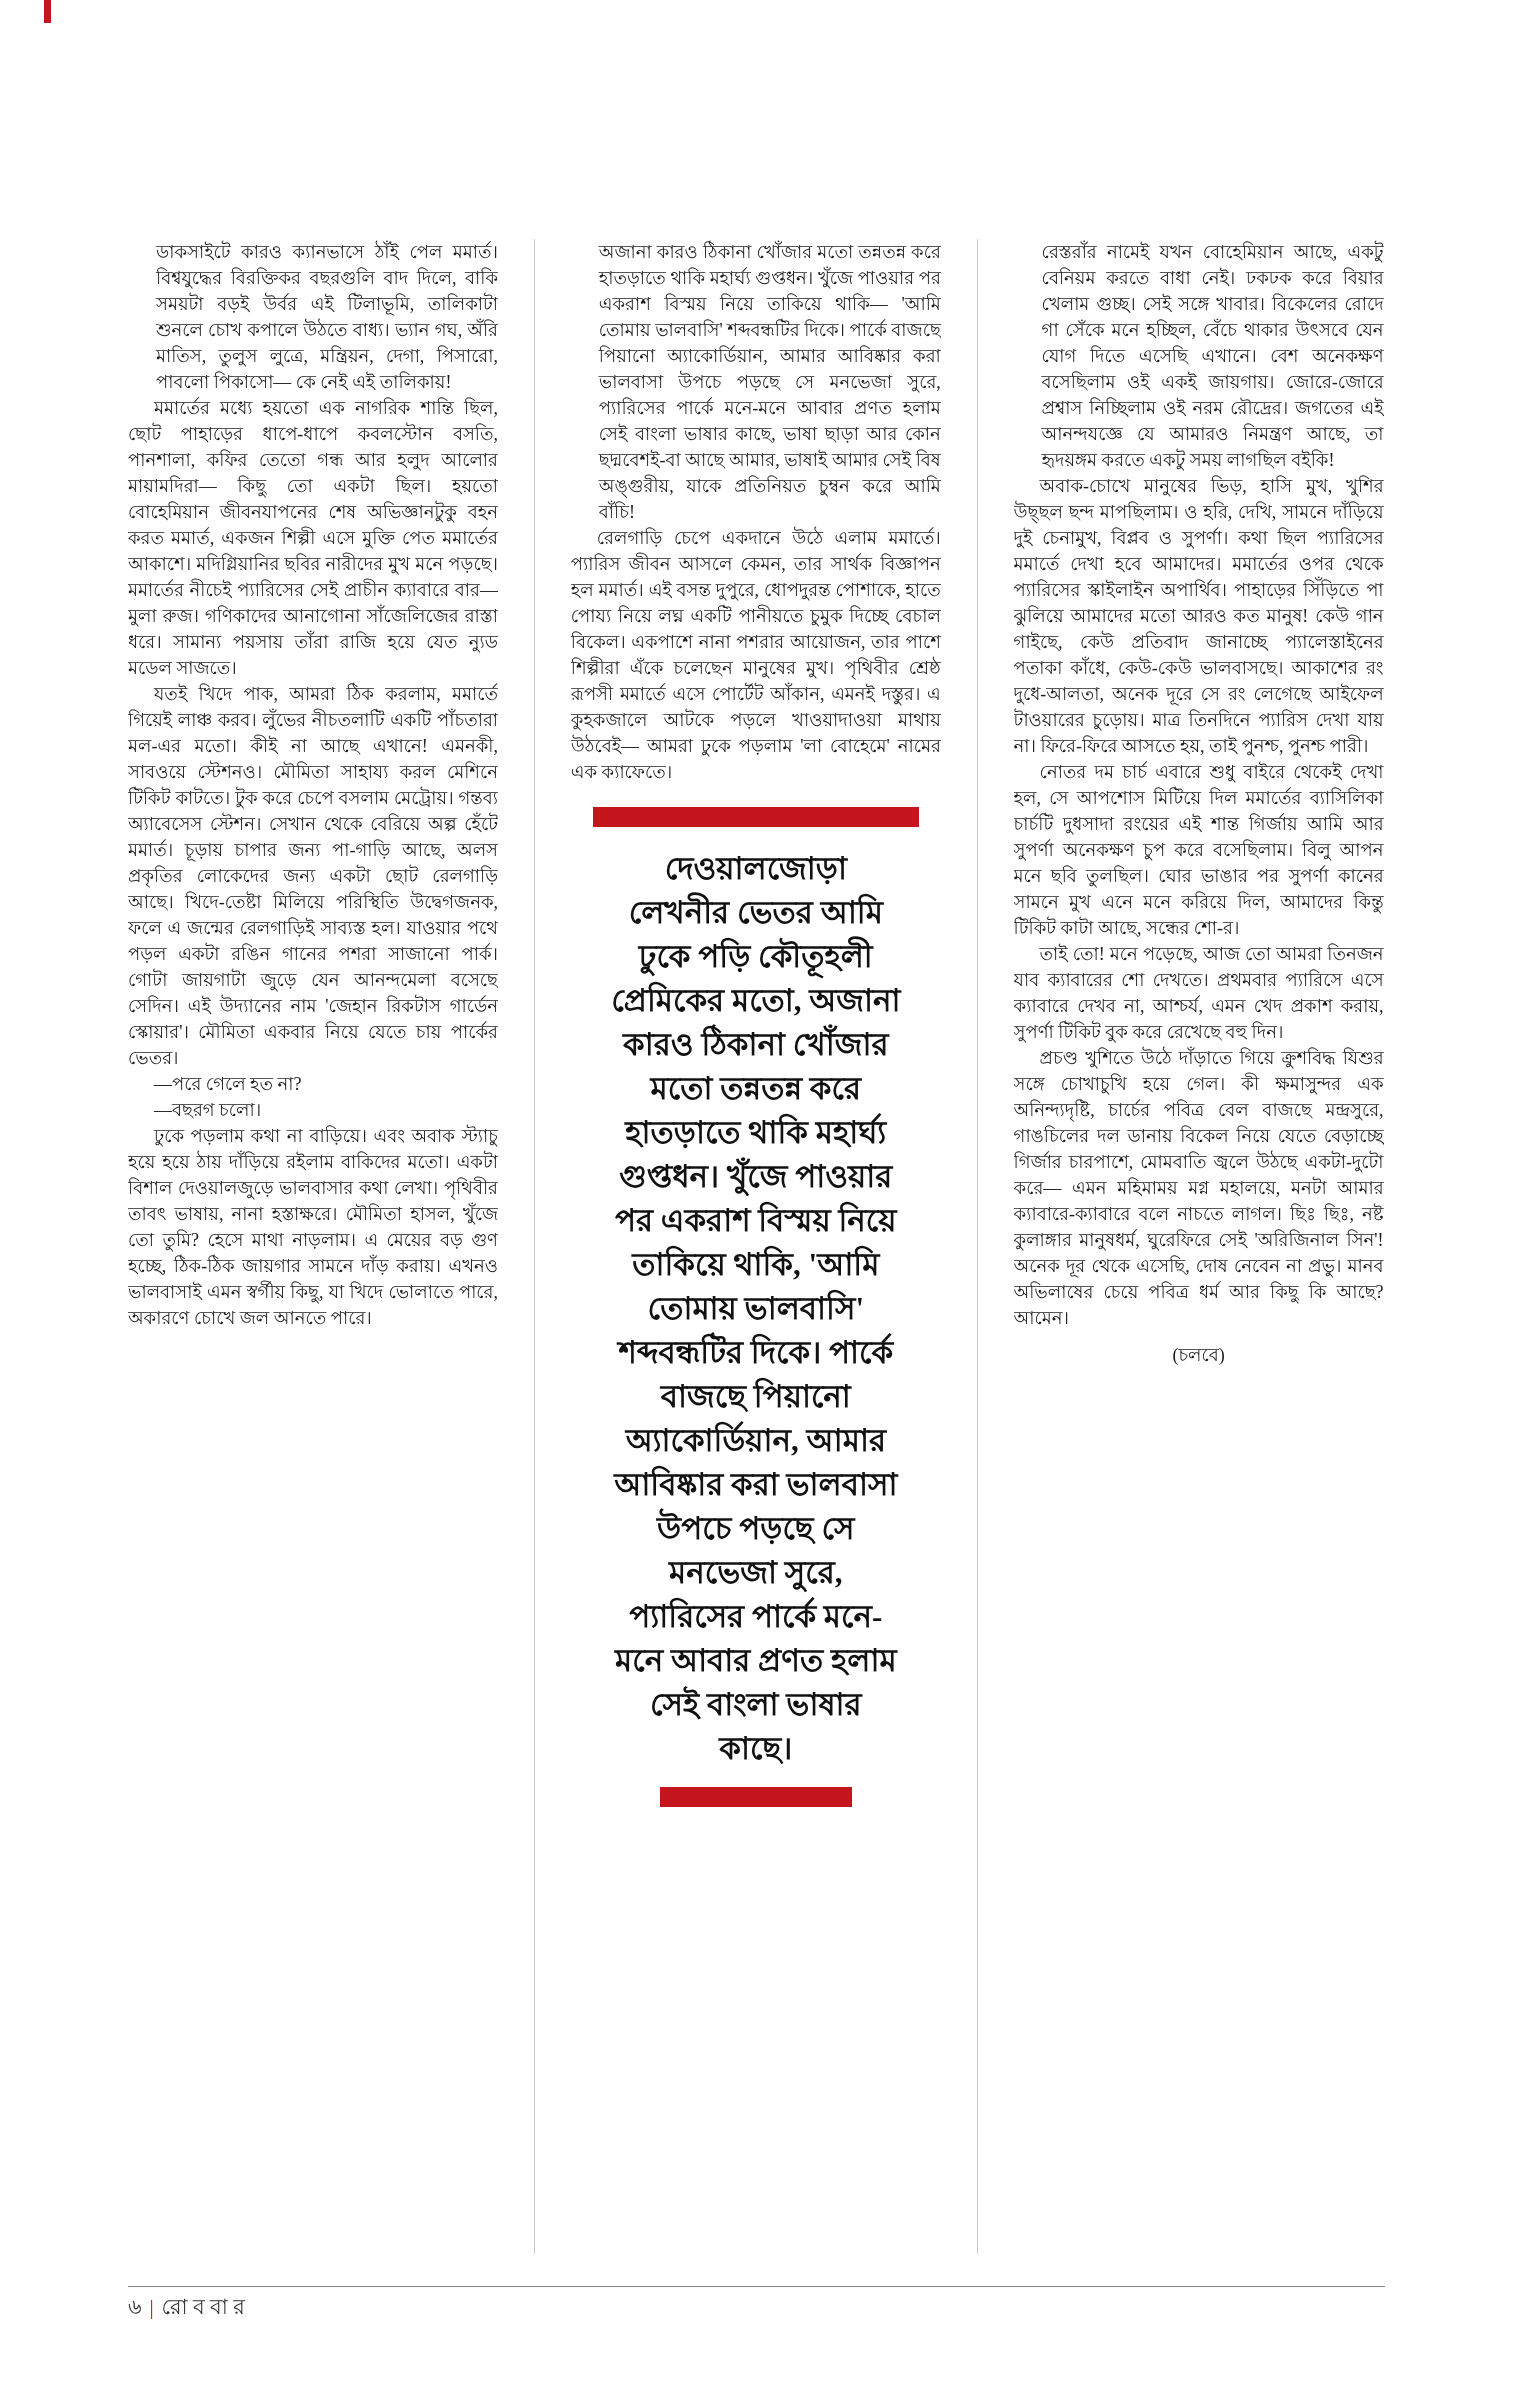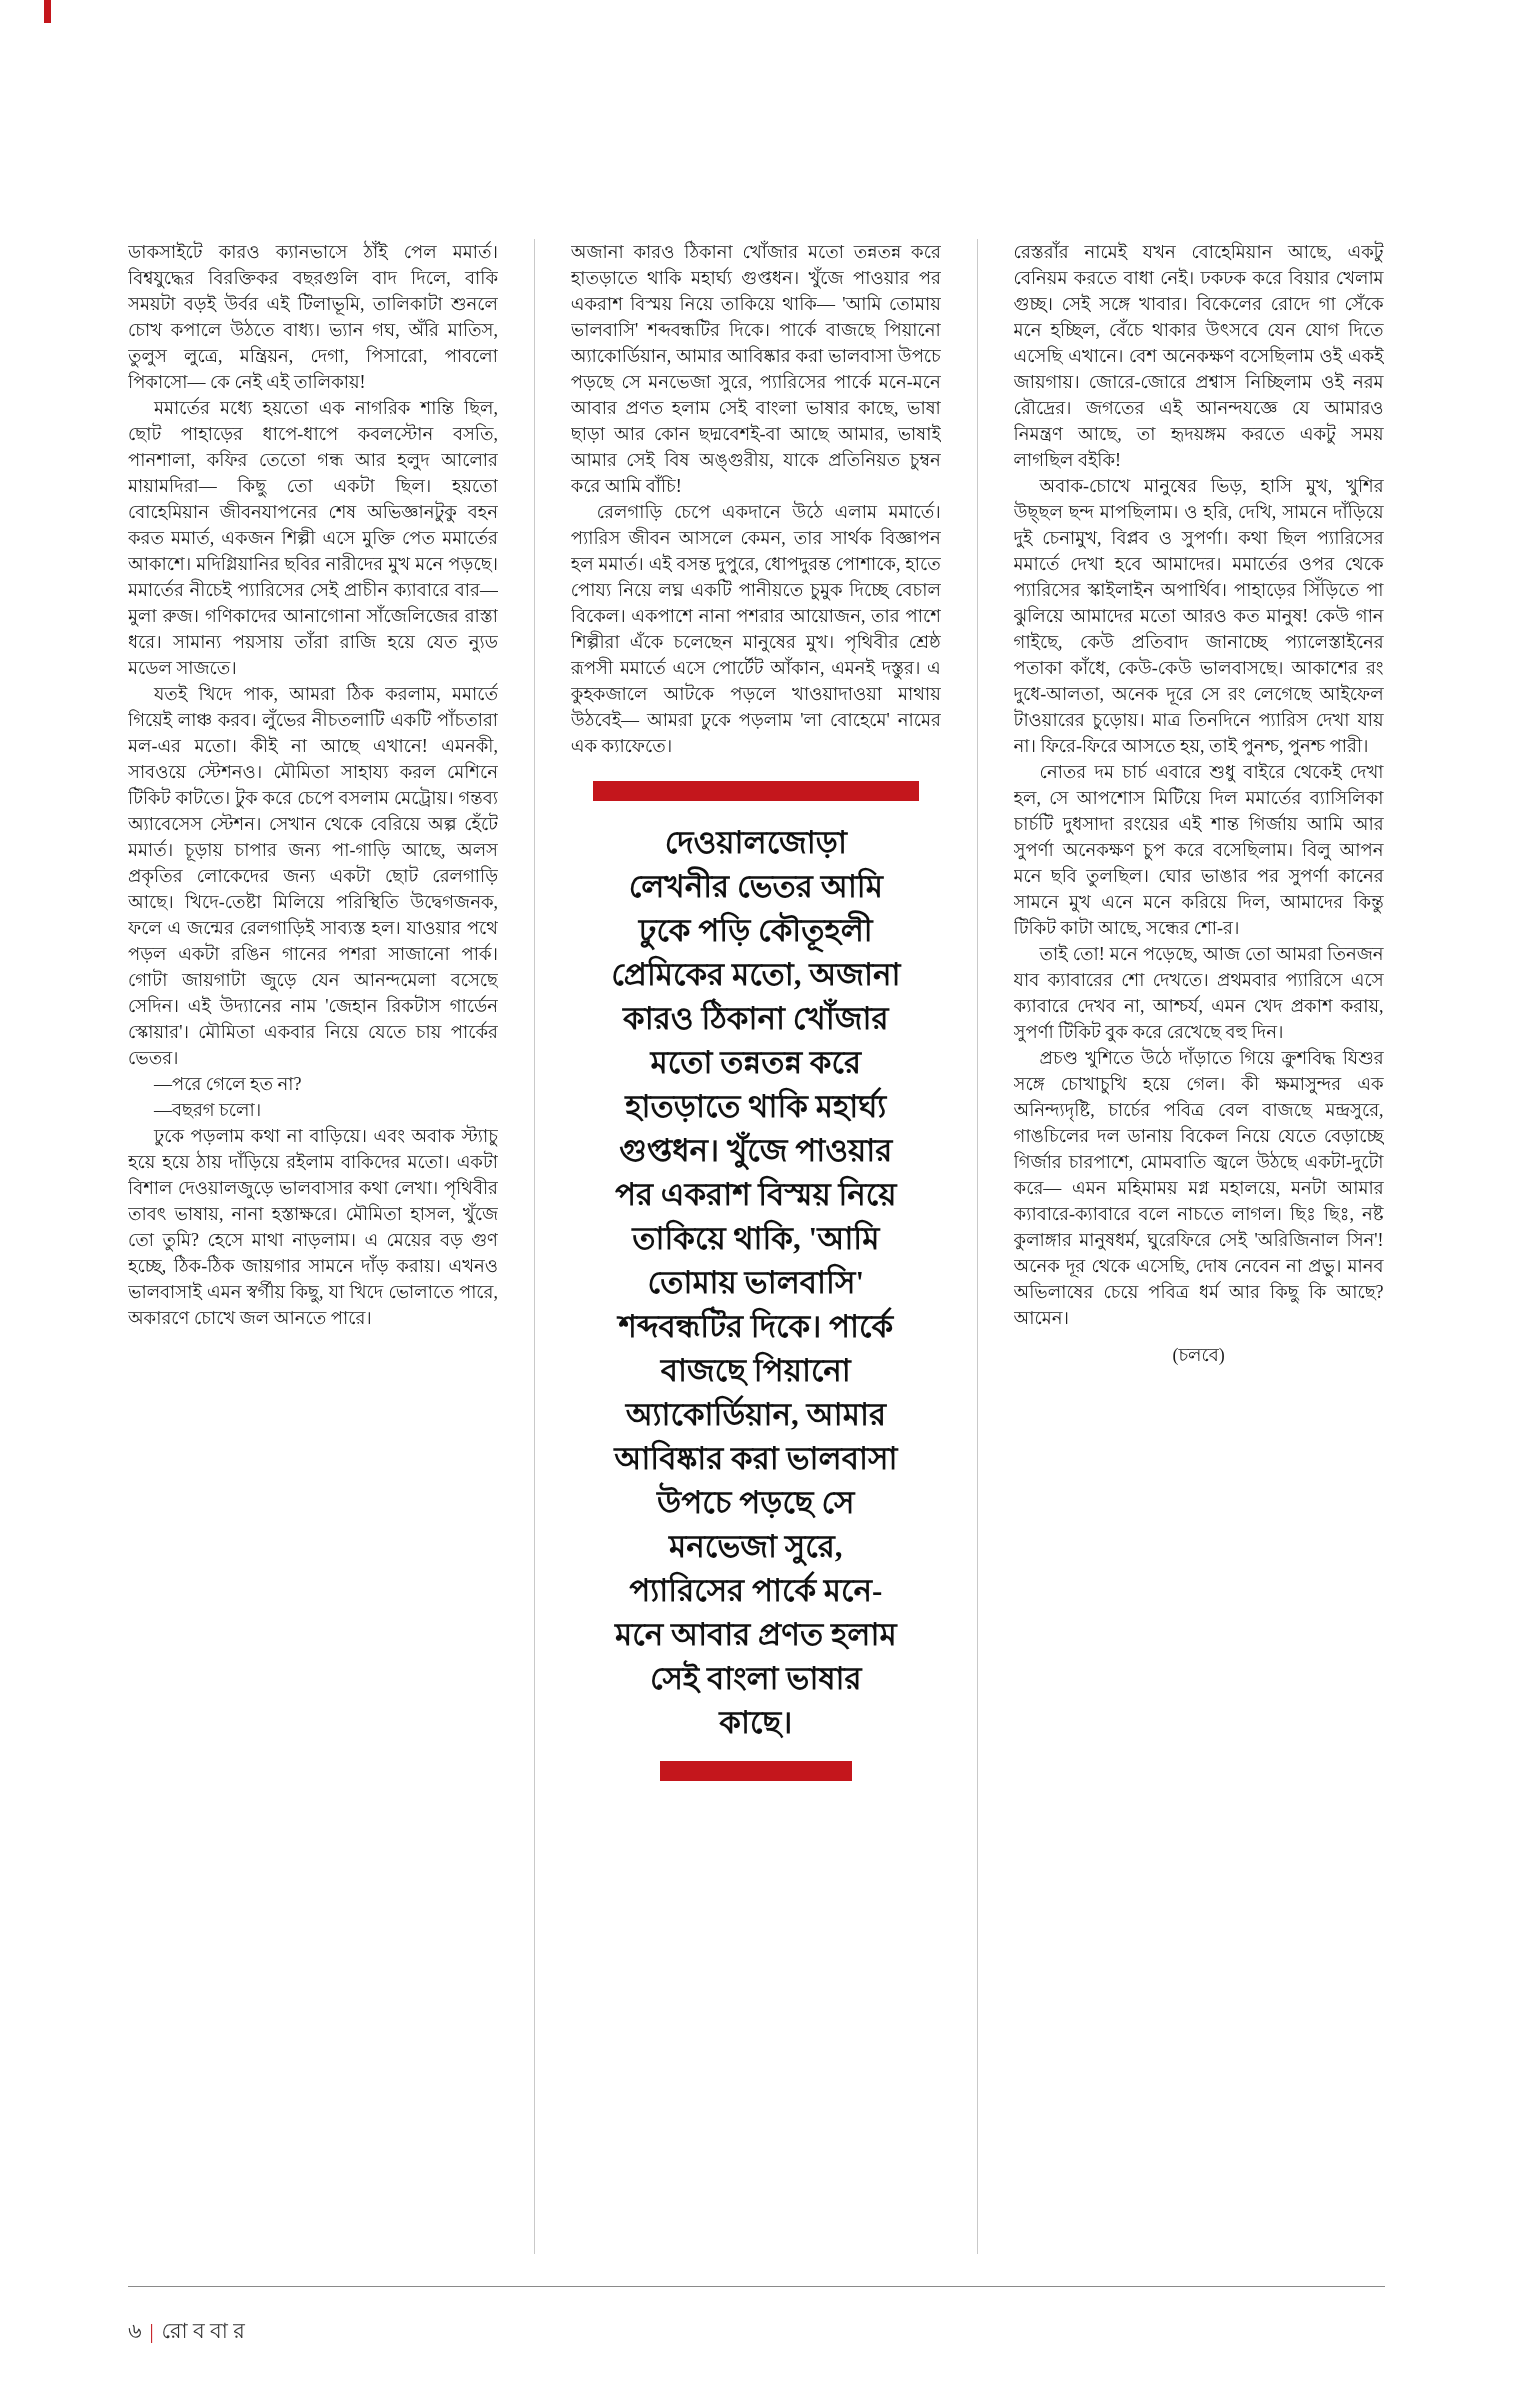--- a/index.html
+++ b/index.html
@@ -26,21 +26,21 @@
     font-size:18px;line-height:26px;
     text-align:justify;
     overflow:hidden;
   }
   .divider{
     width:0.8px;background:#c9c9c9;
     margin:0 36px;
     align-self:stretch;
   }
   .para{margin:0;text-indent:26px;}
-  .para.first{text-indent:0;}
+  .para.first{text-indent:0;margin-left:28px;}
   .para.right{text-align:center;text-indent:0;margin-top:11px;}
   .pullquote{
     margin-top:22px;
   }
   .pq-bar-top{
     height:20px;background:var(--accent,#c4161c);
     width:88%;margin:0 auto;
   }
   .pq-bar-bottom{
     height:20px;background:var(--accent,#c4161c);
@@ -49,21 +49,21 @@
   .pq-text{
     font-size:31px;line-height:44px;font-weight:bold;
     text-align:center;
     padding:20px 40px 4.7px 40px;
     color:#111;
   }
   .footer{
     position:absolute;left:128px;top:2286px;
     width:1257px;
     border-top:0.8px solid #8a8a8a;
-    padding-top:28px;
+    padding-top:4px;
     font-size:21px;color:#333;
   }
   .footer .pipe{color:var(--accent,#c4161c);padding:0 7.8px;}
   .footer .ftitle{letter-spacing:5.4px;}
 </style>
 </head>
 <body>
 
 <div class="page">
 

